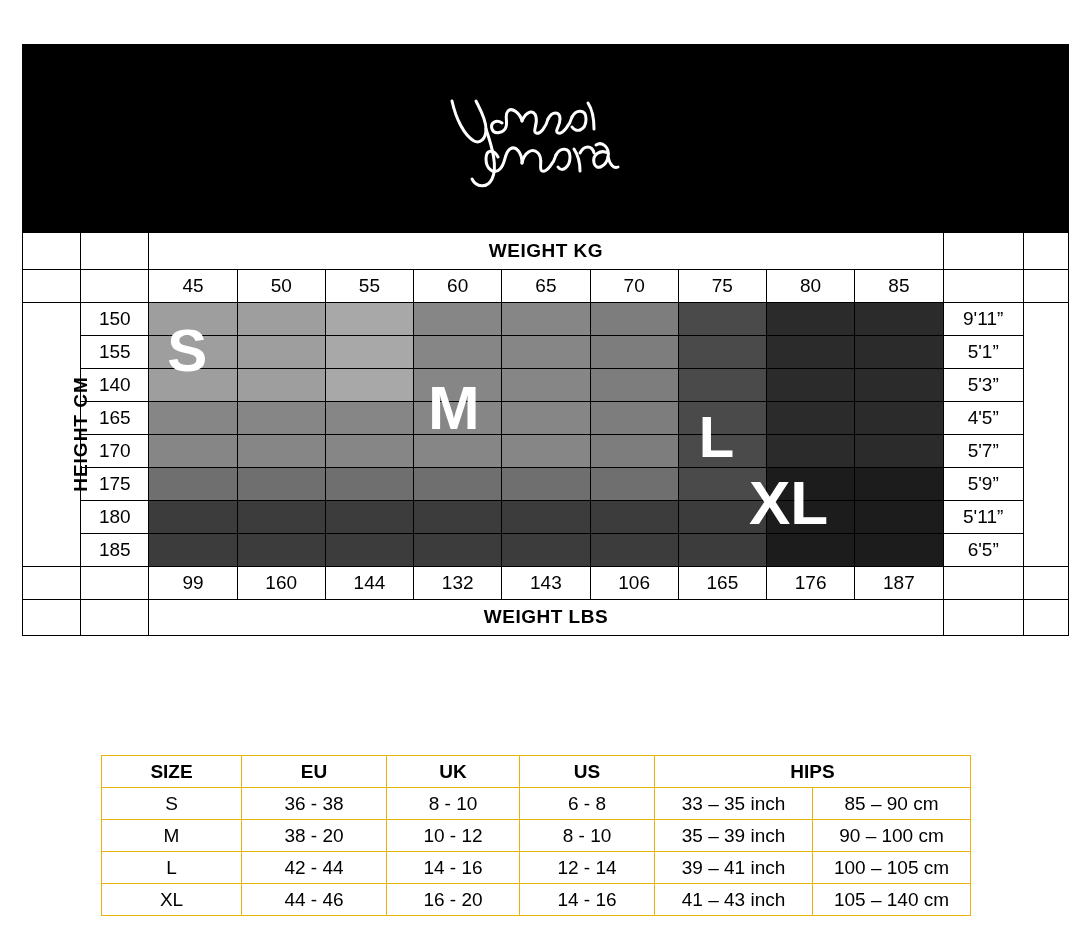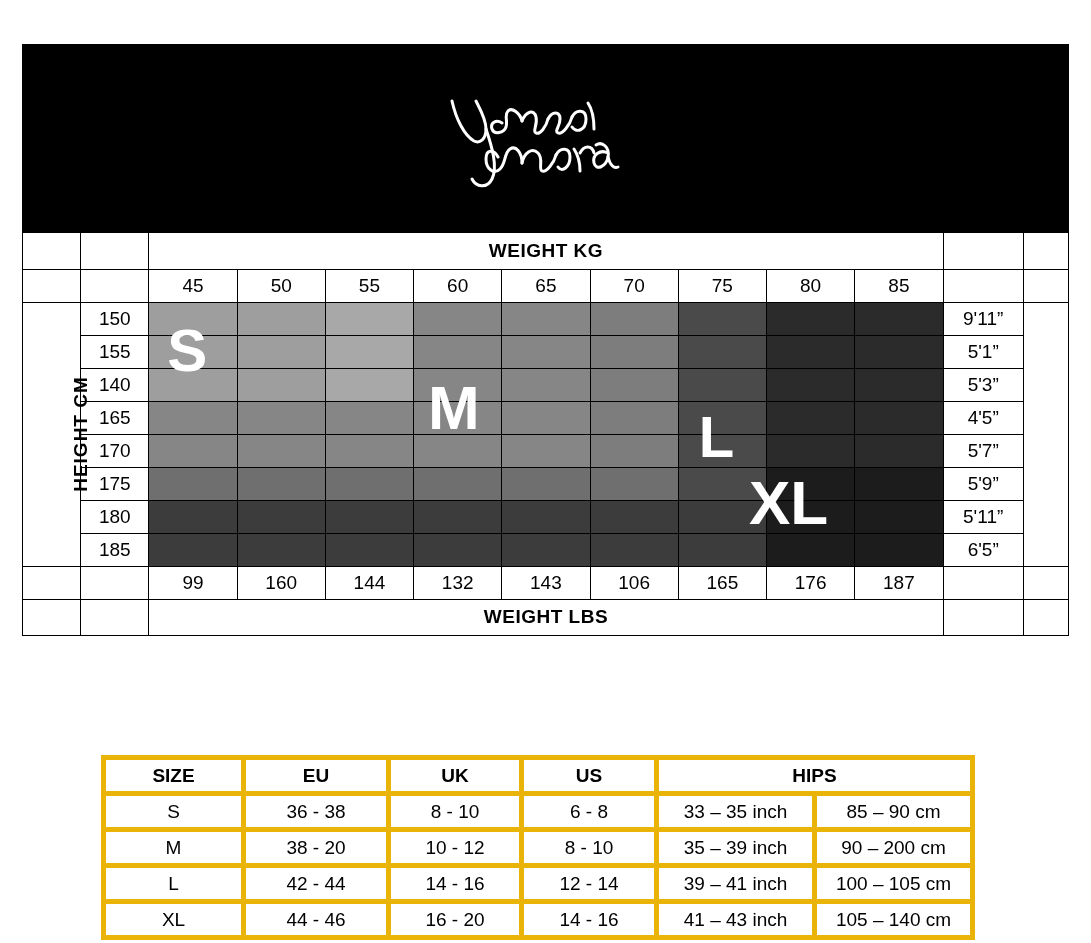--- a/index.html
+++ b/index.html
@@ -125,21 +125,21 @@
     left: 101px;
     top: 755px;
     width: 869px;
   }
   table.conv {
     border-collapse: collapse;
     table-layout: fixed;
     width: 869px;
   }
   table.conv td, table.conv th {
-    border: 5px solid #eab308;
+    border: 1px solid #eab308;
     text-align: center;
     vertical-align: middle;
     height: 31px;
     font-size: 19px;
     padding: 0;
     font-weight: normal;
   }
   table.conv th { font-weight: bold; }
   .cw-size { width: 140px; }
   .cw-eu   { width: 145px; }
@@ -391,21 +391,21 @@
       <td>6 - 8</td>
       <td>33 – 35 inch</td>
       <td>85 – 90 cm</td>
     </tr>
     <tr>
       <td>M</td>
       <td>38 - 20</td>
       <td>10 - 12</td>
       <td>8 - 10</td>
       <td>35 – 39 inch</td>
-      <td>90 – 200 cm</td>
+      <td>90 – 100 cm</td>
     </tr>
     <tr>
       <td>L</td>
       <td>42 - 44</td>
       <td>14 - 16</td>
       <td>12 - 14</td>
       <td>39 – 41 inch</td>
       <td>100 – 105 cm</td>
     </tr>
     <tr>

